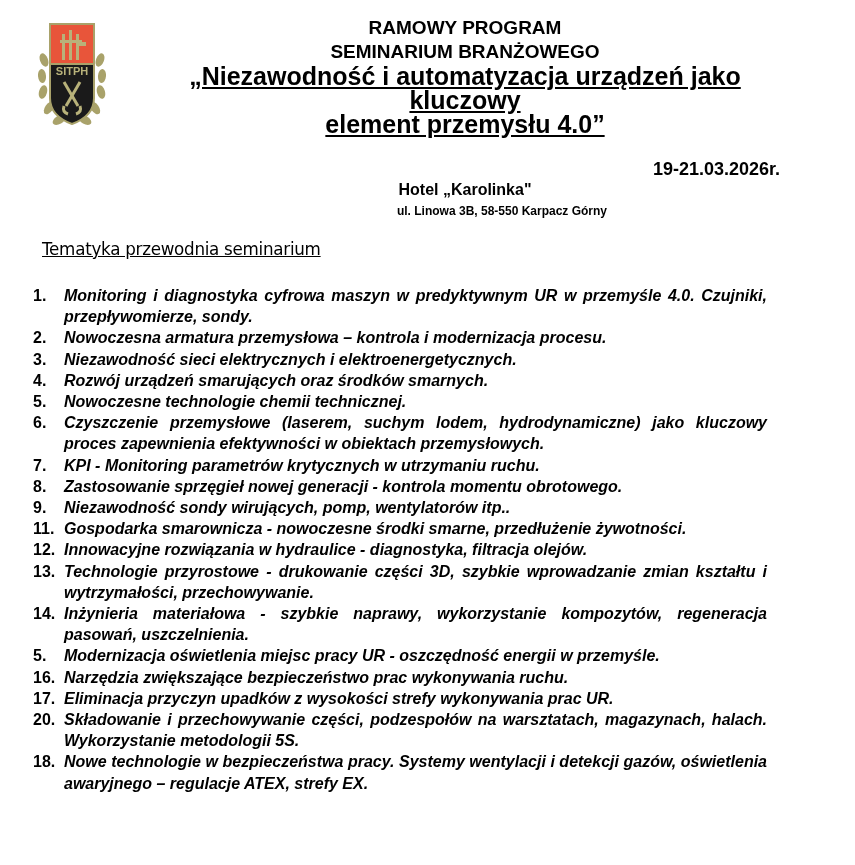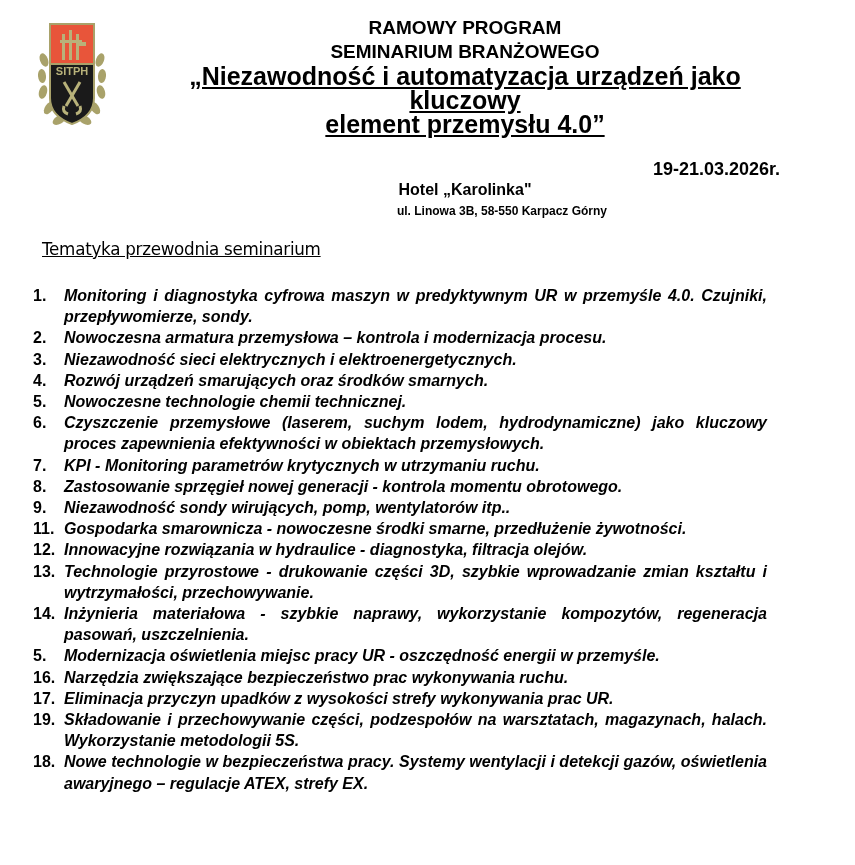--- a/index.html
+++ b/index.html
@@ -122,20 +122,20 @@
     </li>
     <li class="item">
       <span class="num">16.</span>
       <span class="txt">Narzędzia zwiększające bezpieczeństwo prac wykonywania ruchu.</span>
     </li>
     <li class="item">
       <span class="num">17.</span>
       <span class="txt">Eliminacja przyczyn upadków z wysokości strefy wykonywania prac UR.</span>
     </li>
     <li class="item">
-      <span class="num">19.</span>
+      <span class="num">20.</span>
       <span class="txt">Składowanie i przechowywanie części, podzespołów na warsztatach, magazynach, halach. Wykorzystanie metodologii 5S.</span>
     </li>
     <li class="item">
       <span class="num">18.</span>
       <span class="txt">Nowe technologie w bezpieczeństwa pracy. Systemy wentylacji i detekcji gazów, oświetlenia awaryjnego – regulacje ATEX, strefy EX.</span>
     </li>
   </ol>
 
 </body></html>

